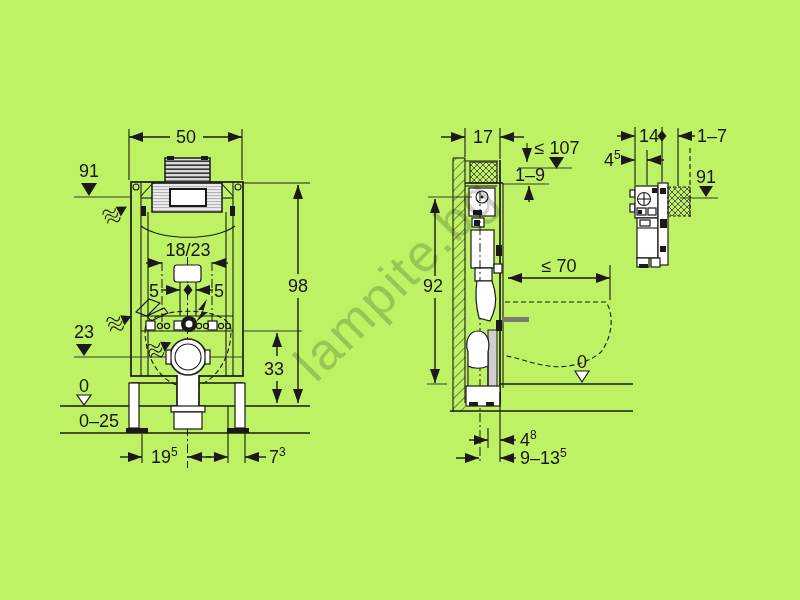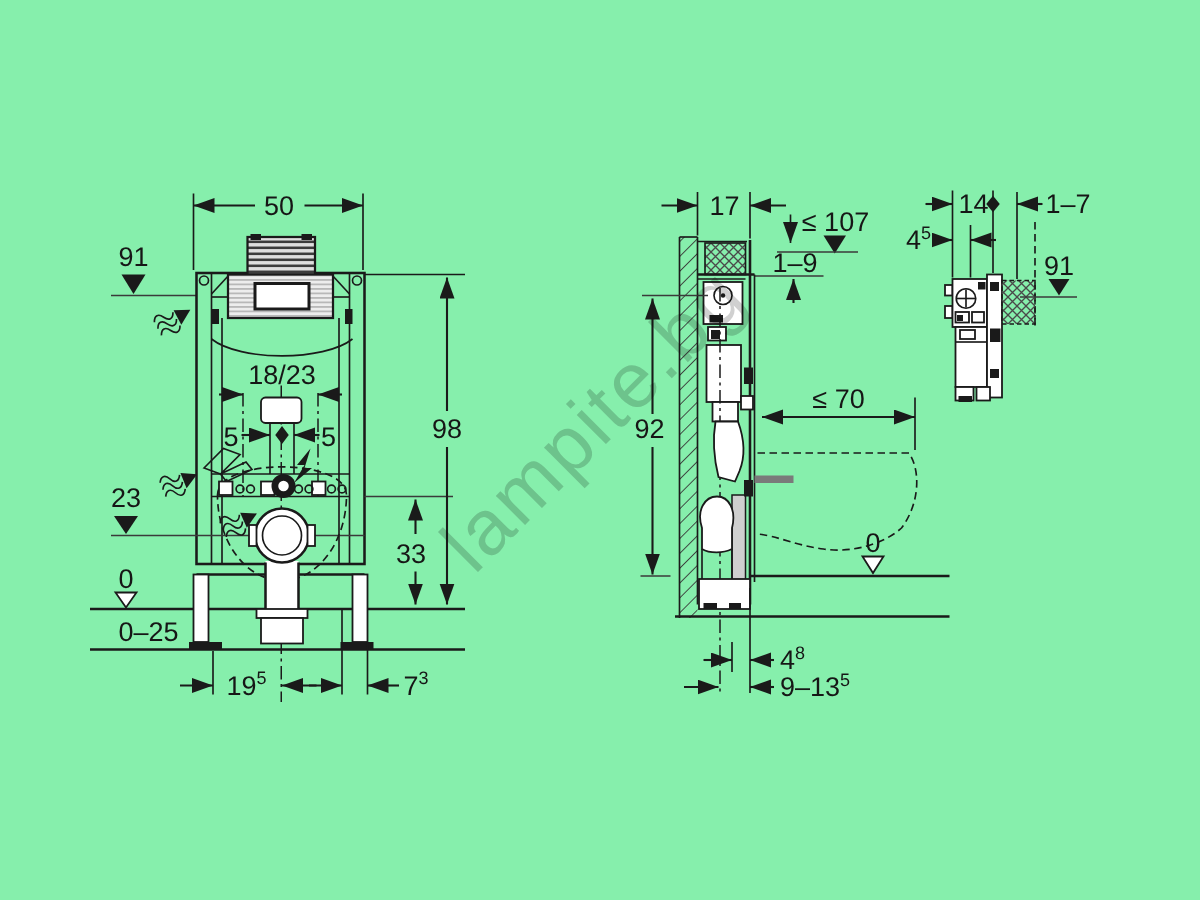--- a/index.html
+++ b/index.html
@@ -1,16 +1,16 @@
 <!DOCTYPE html>
 <html><head>
 <meta charset="utf-8">
 <style>
   html,body{margin:0;padding:0;background:#fff;}
-  #stage{position:relative;width:800px;height:600px;background:#86efac;overflow:hidden;}
+  #stage{position:relative;width:800px;height:600px;background:#bef264;overflow:hidden;}
   svg{display:block;}
   text{font-family:"Liberation Sans","DejaVu Sans",sans-serif;font-size:18px;fill:#161616;}
   .sup{font-size:12px;}
   .wm{font-size:52px;fill:#c8c8c8;opacity:.85;mix-blend-mode:multiply;letter-spacing:2px;}
   .o{stroke:#1a1a1a;stroke-width:1.7;fill:none;}
   .t{stroke:#1a1a1a;stroke-width:1.1;fill:none;}
   .d{stroke:#1a1a1a;stroke-width:1.4;fill:none;}
   .r{stroke:#3a3a3a;stroke-width:1;fill:none;}
   .cl{stroke:#1a1a1a;stroke-width:1;stroke-dasharray:9 3 2 3;fill:none;}
   .dsh{stroke-dasharray:5 3;}

